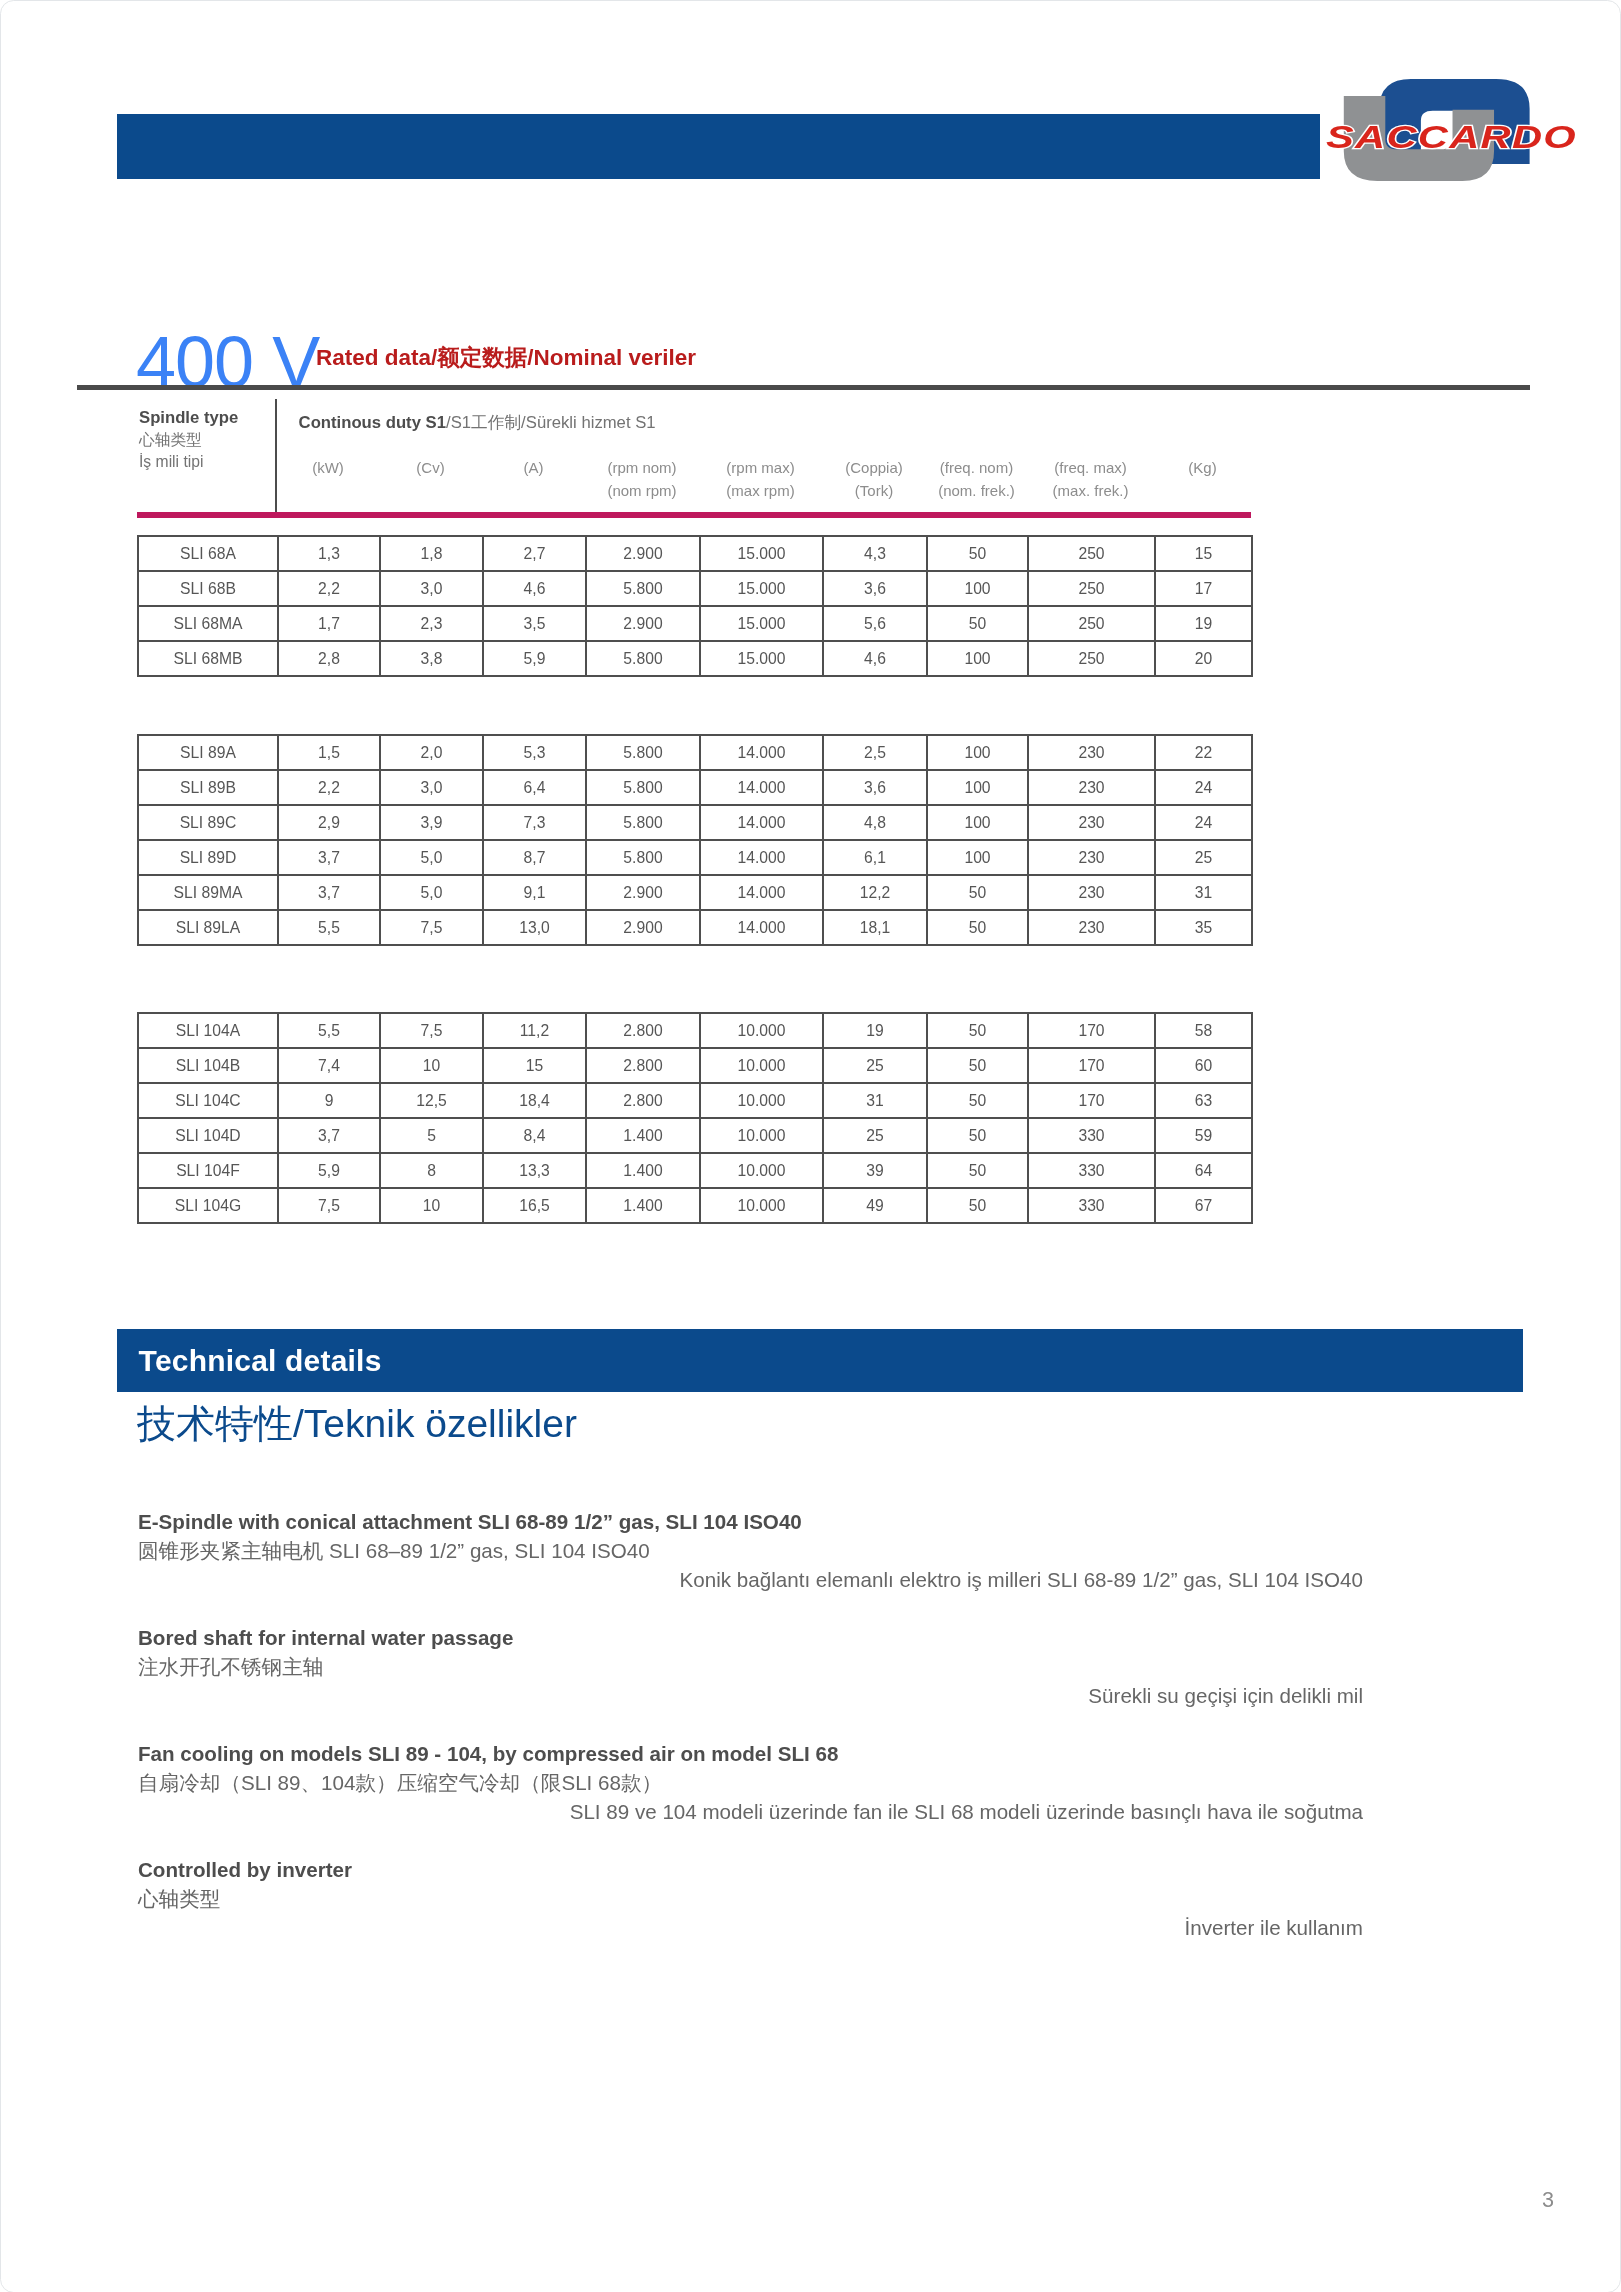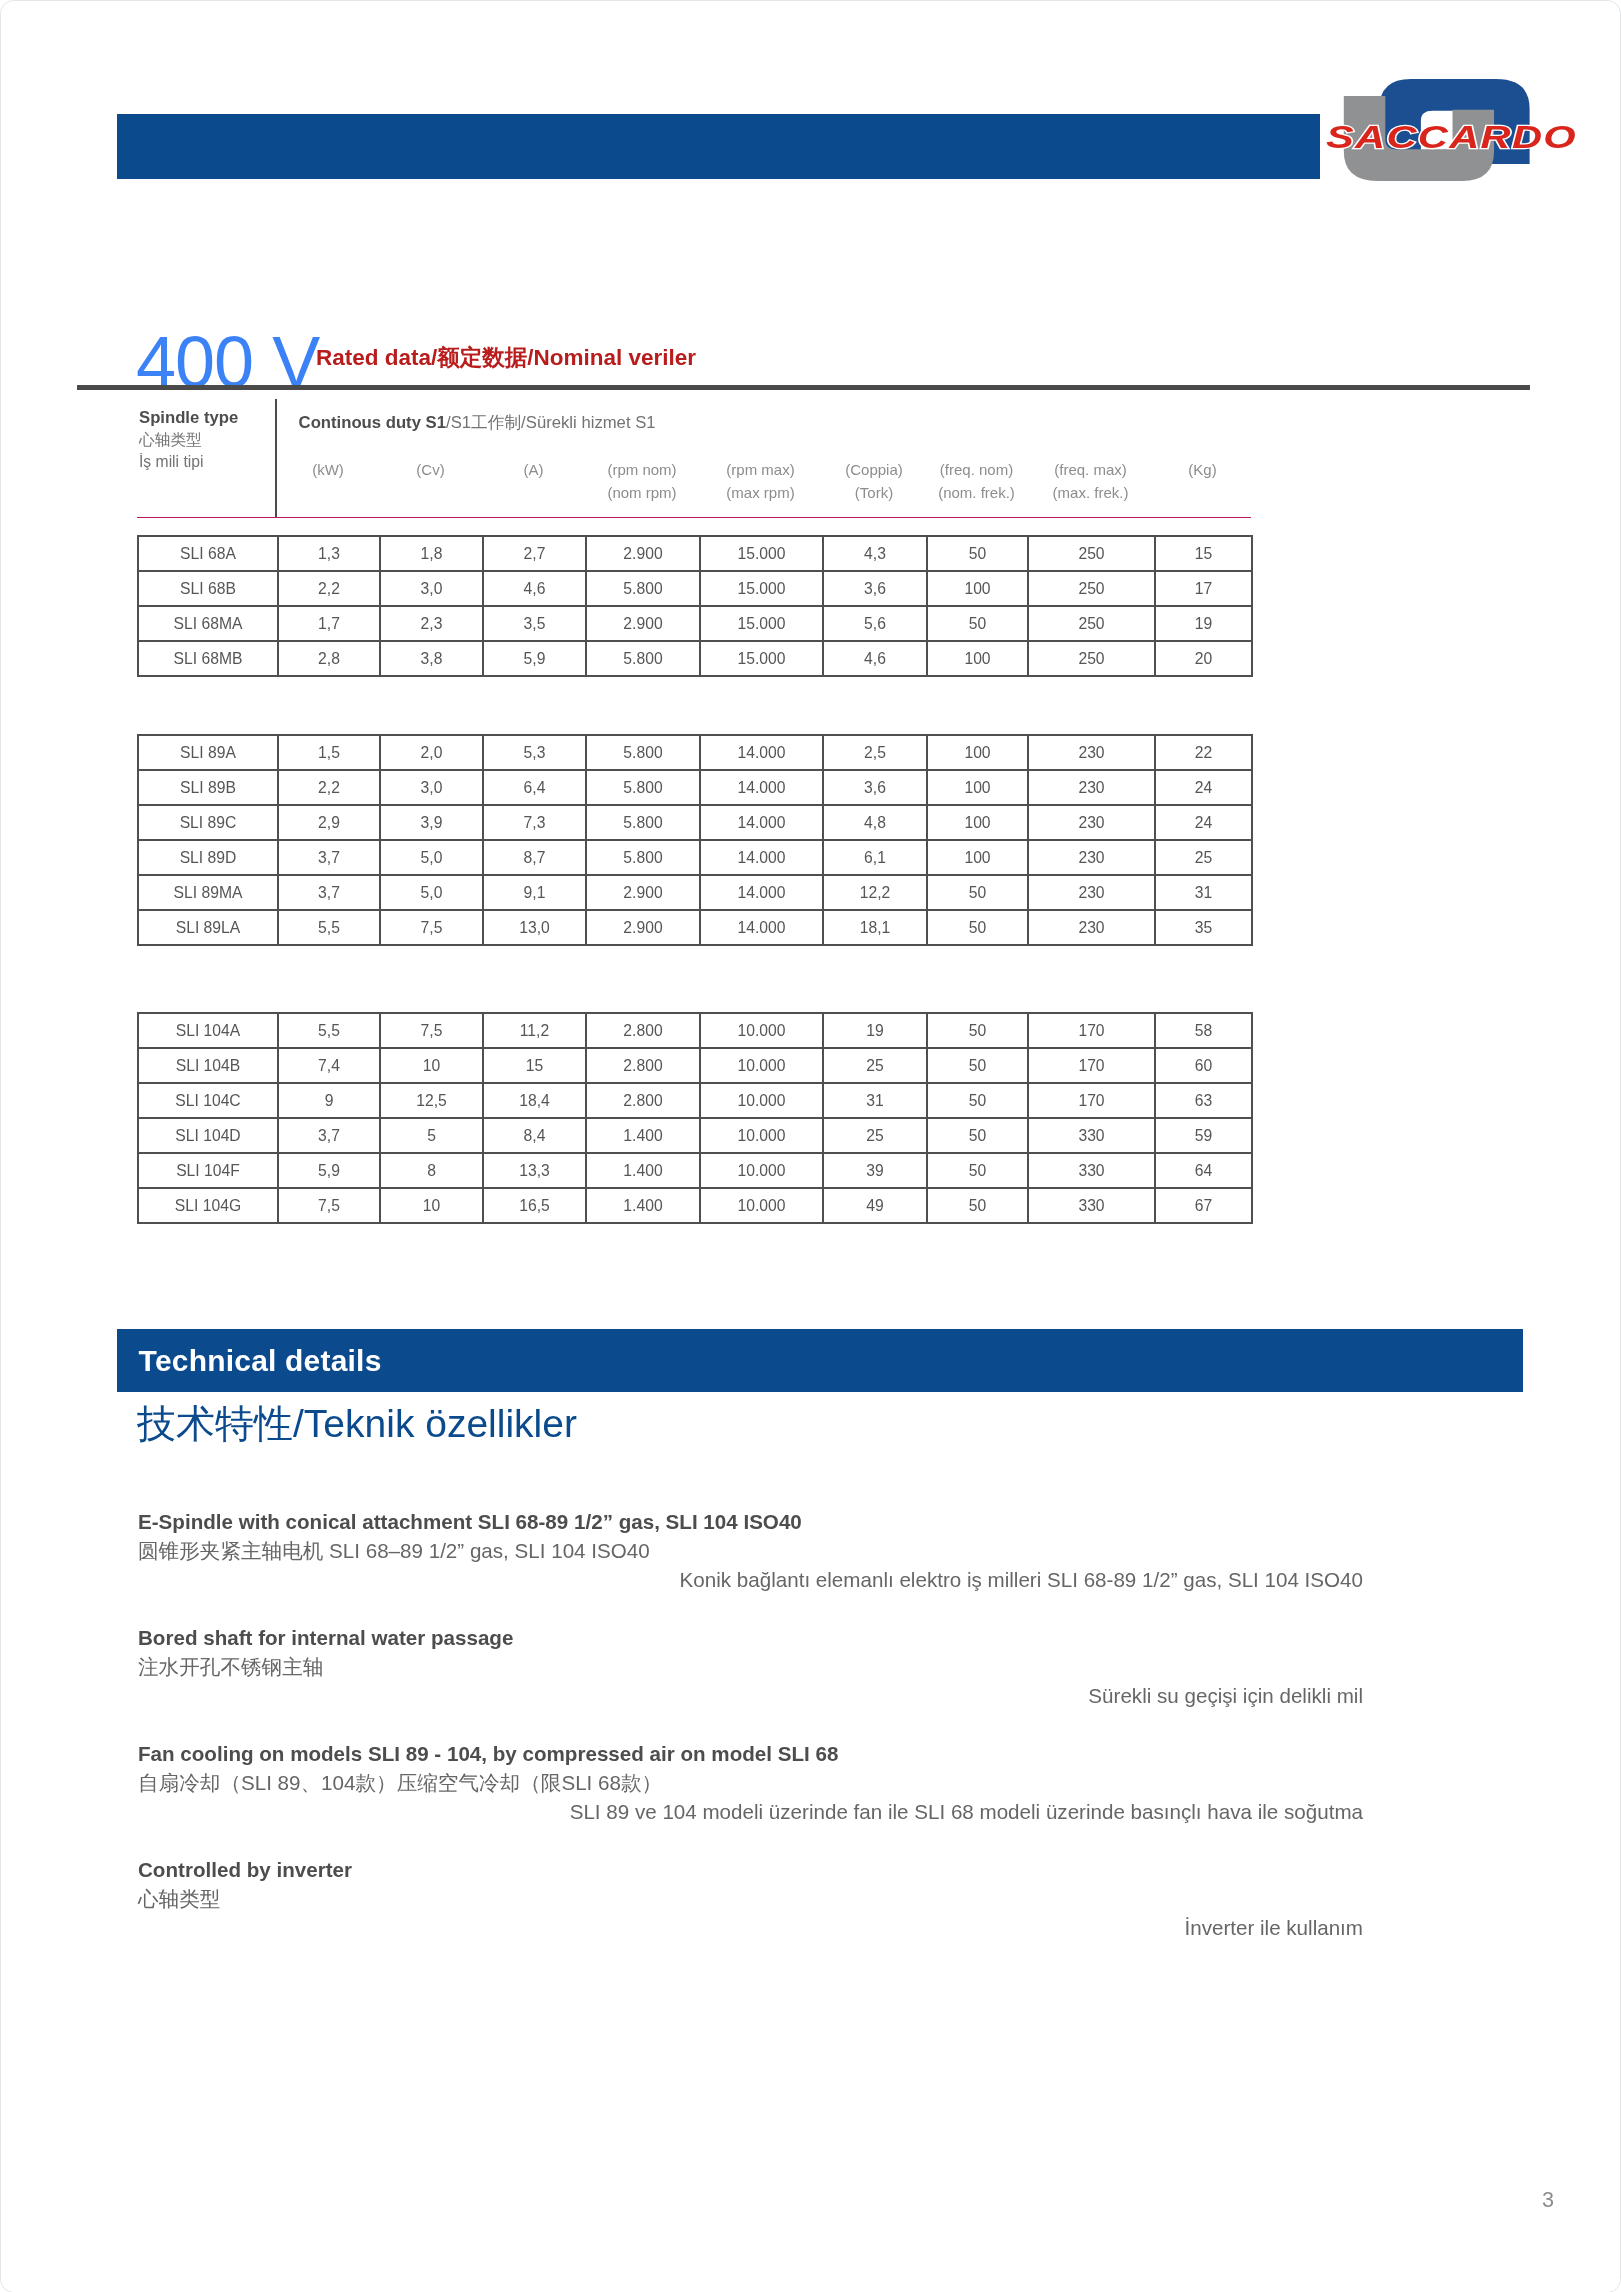--- a/index.html
+++ b/index.html
@@ -55,21 +55,21 @@
     background: #4a4a4a;
   }
 
   
   .thead {
     position: absolute;
     left: 136px; top: 398px;
     width: 1114px;
     display: grid;
     grid-template-rows: auto auto;
-    border-bottom: 1px solid #be185d;
+    border-bottom: 6px solid #be185d;
     height: 119px;
   }
   .thead .spindle {
     grid-row: 1 / span 2;
     grid-column: 1;
     border-right: 2px solid #4c4c4c;
     padding: 7.8px 3.9px 0 2px;
     line-height: 1.35;
   }
   .thead .spindle .en { font-weight: bold; font-size: 16.7px; color: #4d4d4d; }

